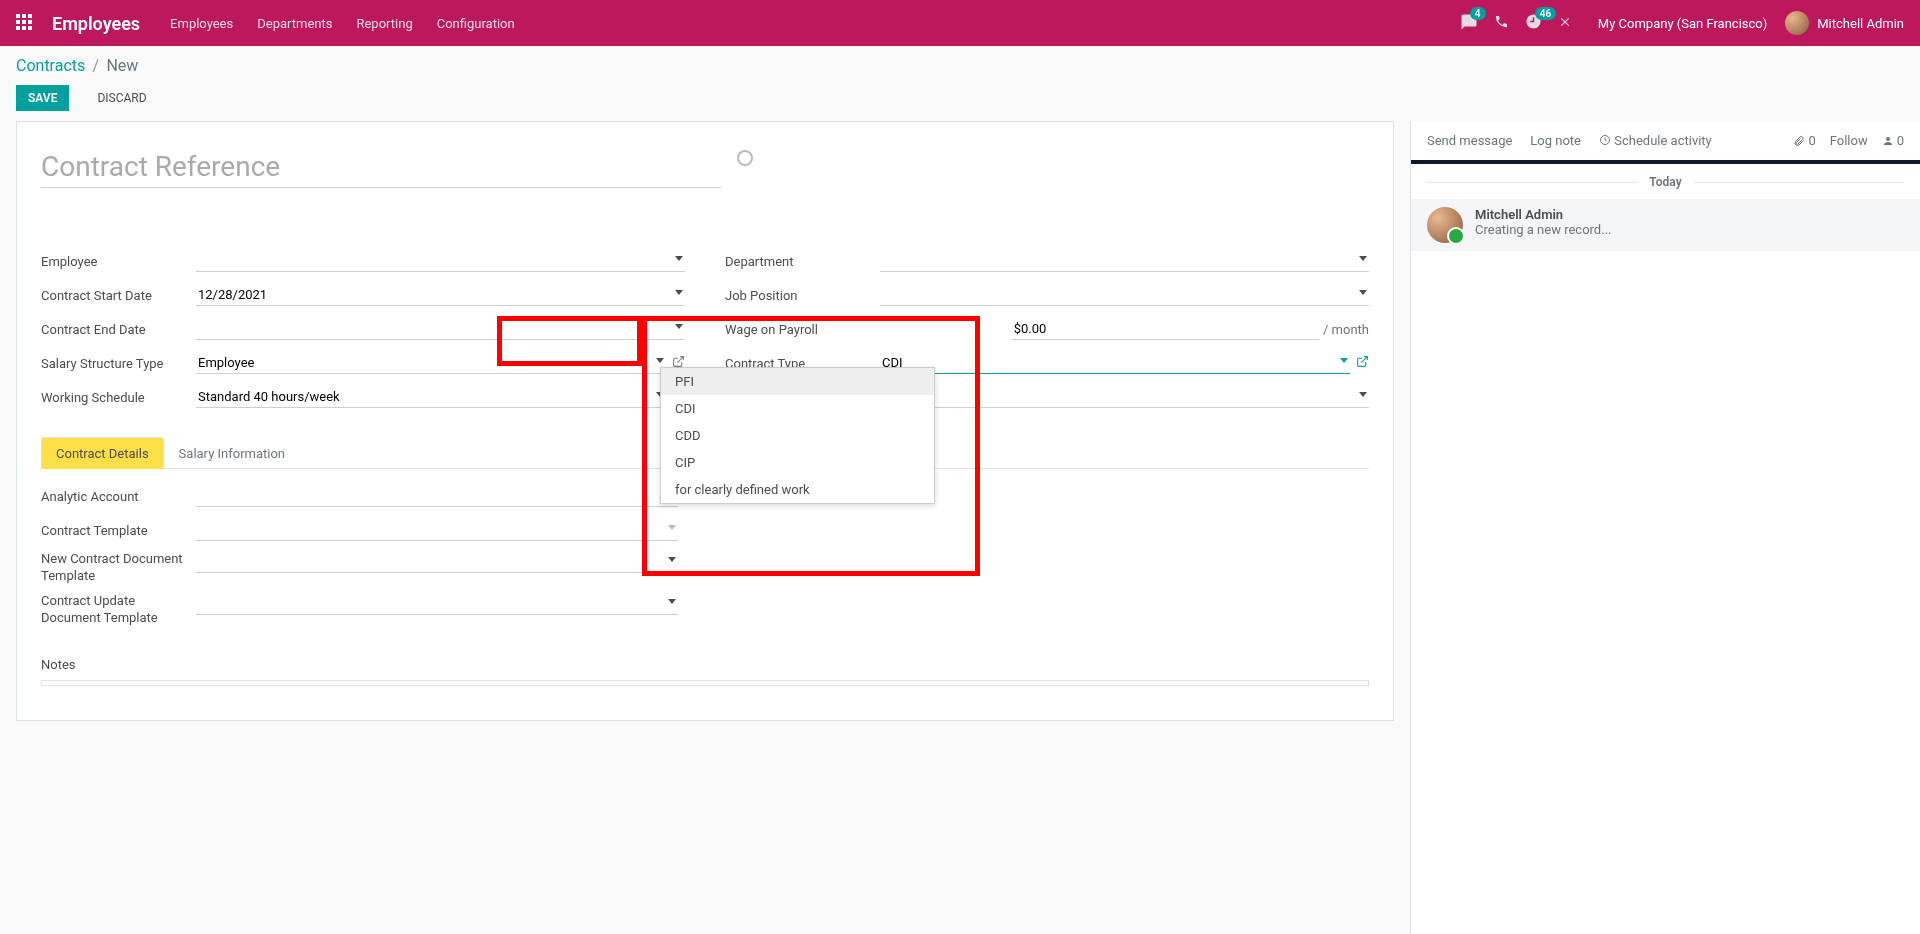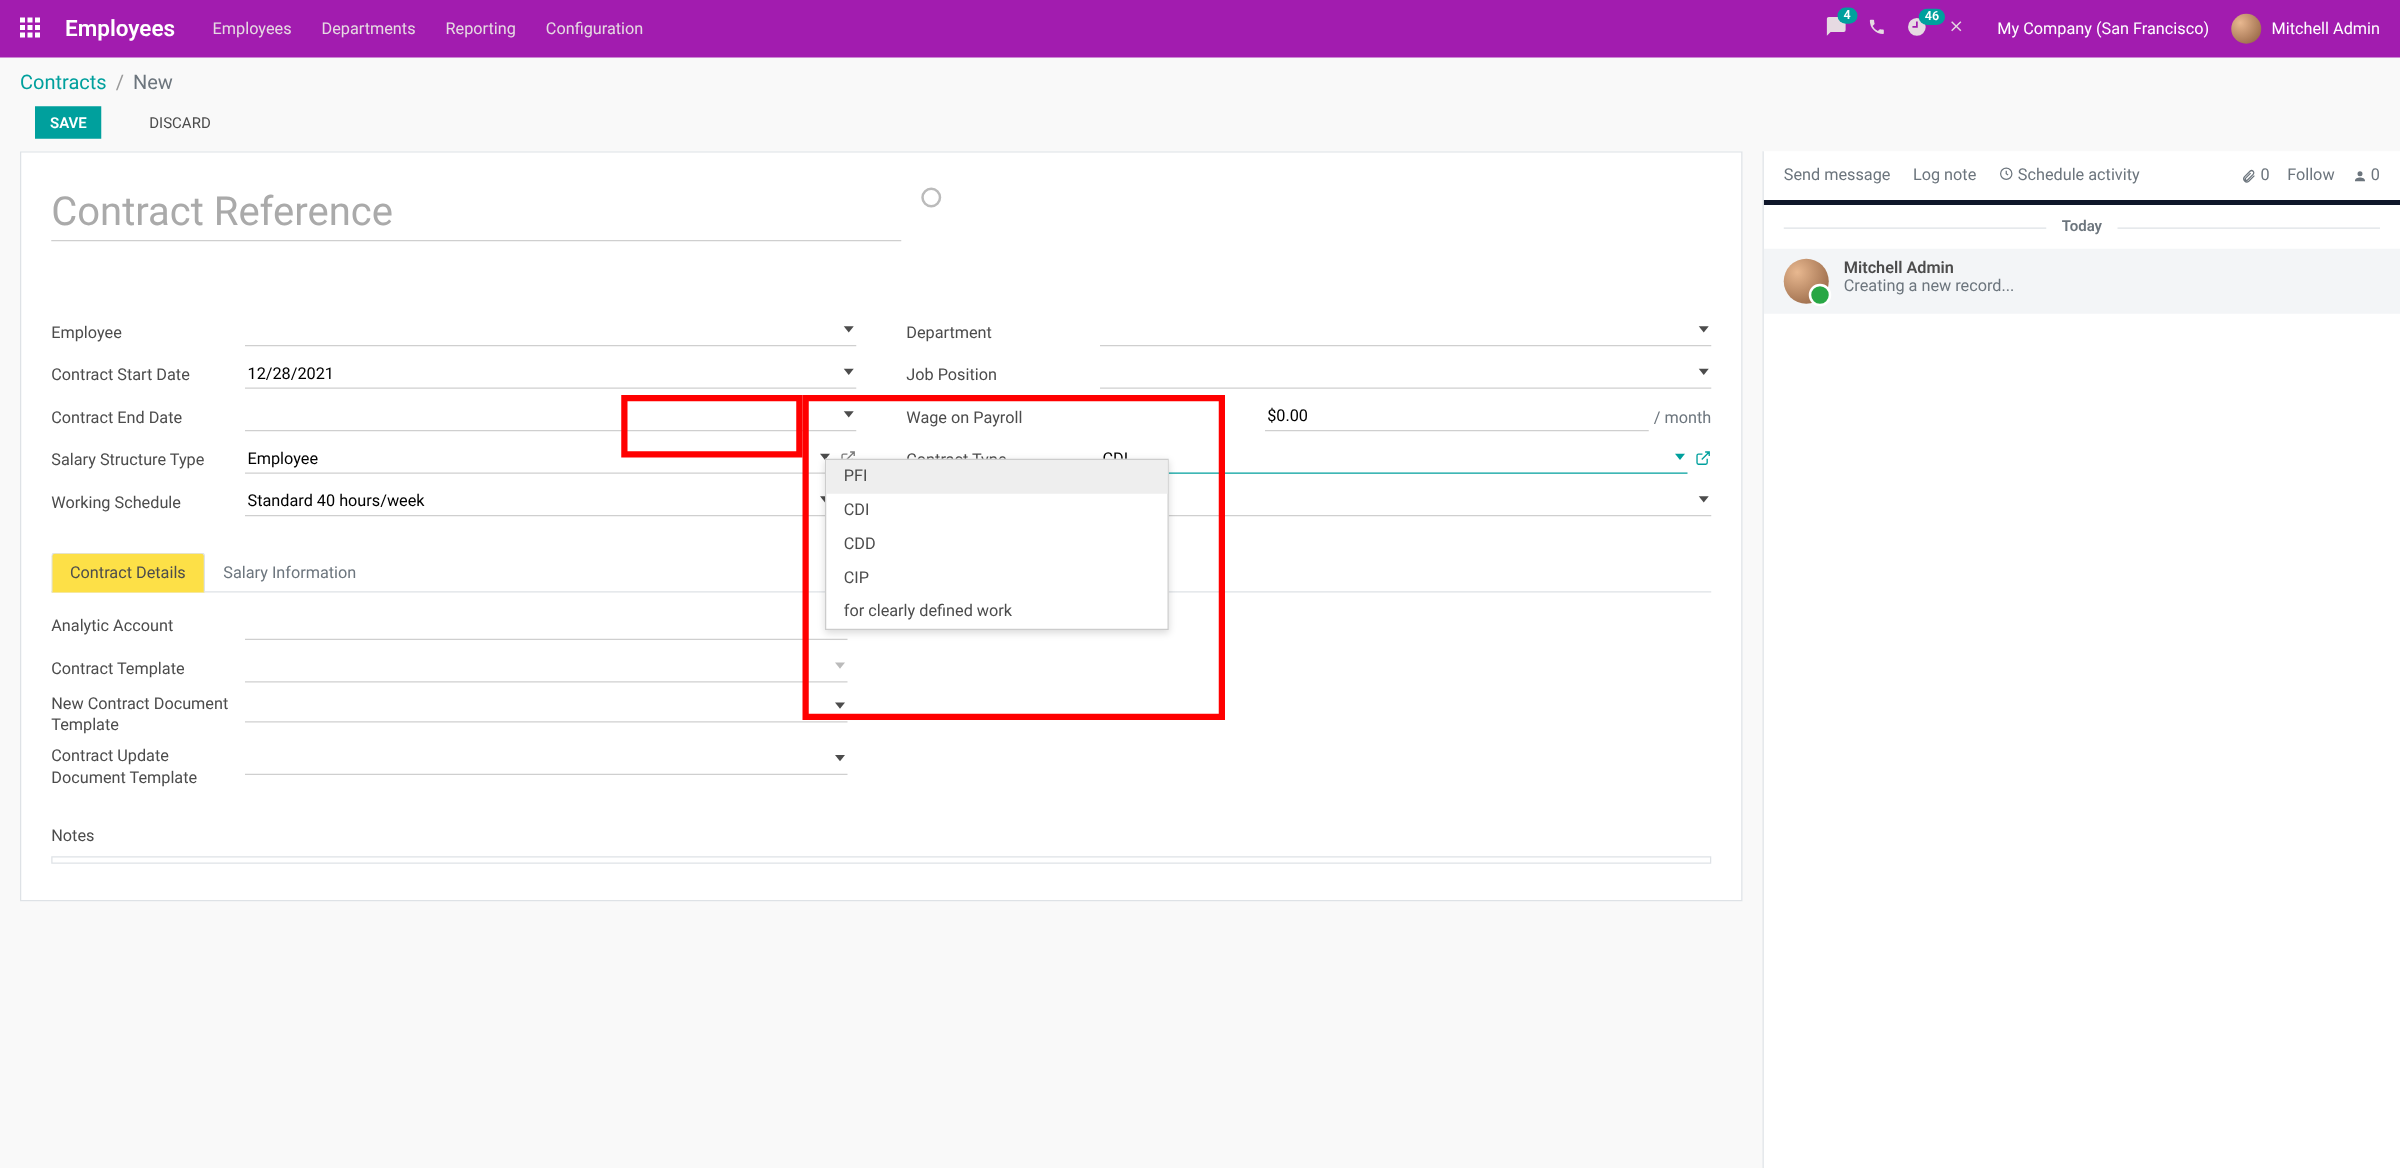--- a/index.html
+++ b/index.html
@@ -1,38 +1,38 @@
 <!DOCTYPE html>
 <html><head>
 <meta charset="utf-8">
 <style>
 * { margin: 0; padding: 0; box-sizing: border-box; font-family: -apple-system, BlinkMacSystemFont, "Segoe UI", Roboto, Helvetica, Arial, sans-serif; }
 body { background: #f9f9f9; font-size: 13px; color: #4c4c4c; overflow: hidden; }
 
 
-.navbar { background: #a21caf; height: 46px; display: flex; align-items: center; padding: 0 16px; color: #fff; }
+.navbar { background: #be185d; height: 46px; display: flex; align-items: center; padding: 0 16px; color: #fff; }
 .navbar .apps-icon { width: 18px; height: 18px; display: grid; grid-template-columns: repeat(3,4px); grid-template-rows: repeat(3,4px); gap: 2px; margin-right: 18px; cursor: pointer; }
 .navbar .apps-icon span { background: #fff; }
 .navbar .brand { font-size: 18px; font-weight: 600; margin-right: 30px; }
 .navbar .nav-link { margin-right: 24px; color: #e6dae2; font-size: 13px; cursor: pointer; }
 .navbar .spacer { flex: 1; }
 .navbar .icon-btn { position: relative; margin: 0 8px; cursor: pointer; color: #e6dae2; }
 .navbar .badge { position: absolute; top: -6px; left: 10px; background: #00a09d; color: #fff; font-size: 10px; border-radius: 8px; padding: 1px 5px; font-weight: 600; }
 .navbar .company { margin: 0 18px; font-size: 13px; color: #fff; }
 .navbar .avatar { width: 24px; height: 24px; border-radius: 50%; background: radial-gradient(circle at 30% 30%, #e8b890, #8a5a3a); margin-right: 8px; }
 .navbar .user { display: flex; align-items: center; font-size: 13px; }
 
 
 .crumb-row { padding: 10px 16px 4px; }
 .crumb-row a { color: #00a09d; text-decoration: none; font-size: 16px; }
 .crumb-row .sep { color: #999; margin: 0 4px; font-size: 16px; }
 .crumb-row .current { color: #6c757d; font-size: 16px; }
 
 
-.action-row { padding: 6px 16px 10px; display: flex; gap: 30px; align-items: center; margin-left: 12px; }
+.action-row { padding: 6px 16px 10px; display: flex; gap: 20px; align-items: center; }
 .btn-save { background: #00a09d; color: #fff; border: none; padding: 6px 12px; font-weight: 600; font-size: 12px; cursor: pointer; }
 .btn-discard { background: transparent; border: none; color: #4c4c4c; font-size: 12px; cursor: pointer; padding: 6px 8px; }
 
 .main-wrap { display: flex; height: calc(100vh - 110px); }
 
 .left-col { flex: 1; overflow-y: auto; padding: 0 16px; position: relative; }
 
 
 .statusbar { display: flex; align-items: center; border: 1px solid #dee2e6; border-bottom: none; background: #fff; height: 40px; }
 .statusbar .gen-link { color: #00796b; font-weight: 600; font-size: 12px; padding: 0 12px; cursor: pointer; }
@@ -40,21 +40,21 @@
 .status-step { position: relative; padding: 0 18px 0 26px; display: flex; align-items: center; font-size: 11px; font-weight: 600; color: #6c757d; background: #fff; border-left: 1px solid #dee2e6; cursor: pointer; }
 .status-step:first-child { border-left: none; }
 .status-step.active { background: #714b67; color: #fff; }
 .status-step::after { content: ""; position: absolute; right: -10px; top: 0; width: 0; height: 0; border-top: 20px solid transparent; border-bottom: 20px solid transparent; border-left: 10px solid #fff; z-index: 2; }
 .status-step.active::after { border-left-color: #714b67; }
 .status-step::before { content: ""; position: absolute; right: -11px; top: 0; width: 0; height: 0; border-top: 20px solid transparent; border-bottom: 20px solid transparent; border-left: 11px solid #dee2e6; z-index: 1; }
 .status-step:last-child::after, .status-step:last-child::before { display: none; }
 
 
 .sheet { background: #fff; border: 1px solid #dee2e6; padding: 24px; min-height: 600px; position: relative; }
-.title-input { border: none; border-bottom: 1px solid #cfcfcf; font-size: 32px; color: #aaa; width: 680px; padding: 4px 0; outline: none; }
+.title-input { border: none; border-bottom: 1px solid #cfcfcf; font-size: 28px; color: #aaa; width: 680px; padding: 4px 0; outline: none; }
 .title-input::placeholder { color: #aaa; }
 .status-circle { position: absolute; top: 28px; left: 720px; width: 16px; height: 16px; border: 2px solid #bbb; border-radius: 50%; }
 
 .fields-grid { display: flex; gap: 40px; margin-top: 60px; }
 .fields-col { flex: 1; }
 .field-row { display: flex; align-items: center; margin-bottom: 8px; min-height: 26px; }
 .field-label { width: 155px; font-size: 13px; color: #4c4c4c; }
 .field-input-wrap { flex: 1; position: relative; display: flex; align-items: center; justify-content: flex-end; }
 .field-input { width: 100%; border: none; border-bottom: 1px solid #cfcfcf; padding: 3px 18px 3px 2px; font-size: 13px; background: transparent; outline: none; }
 .caret { position: absolute; right: 2px; top: 6px; width: 0; height: 0; border-left: 4px solid transparent; border-right: 4px solid transparent; border-top: 5px solid #4c4c4c; pointer-events: none; }

